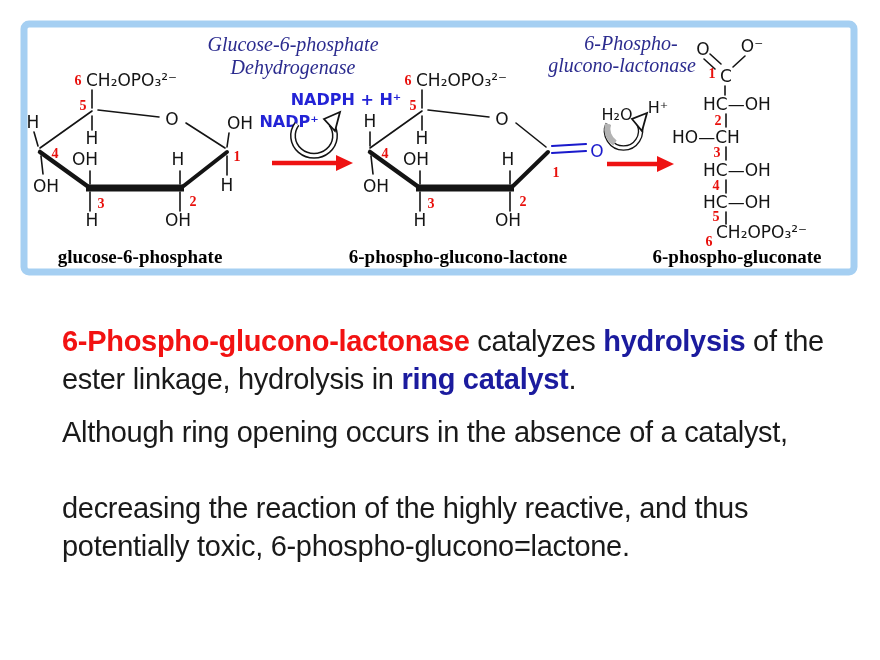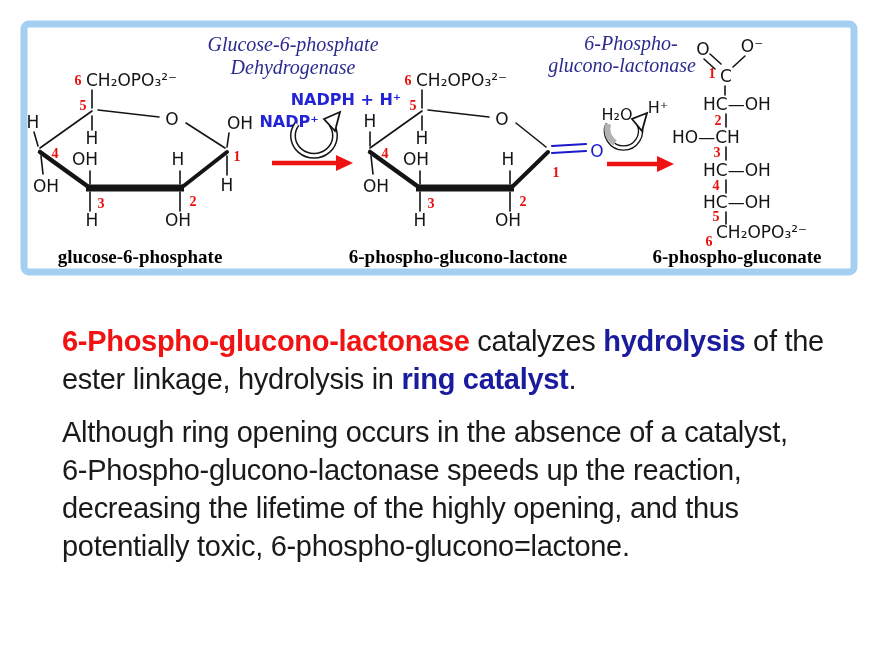--- a/index.html
+++ b/index.html
@@ -195,16 +195,16 @@
 
     <text class="mlab" x="140" y="263" text-anchor="middle">glucose-6-phosphate</text>
     <text class="mlab" x="458" y="263" text-anchor="middle">6-phospho-glucono-lactone</text>
     <text class="mlab" x="737" y="263" text-anchor="middle">6-phospho-gluconate</text>
   </svg>
 
   <div class="text-area">
     <p class="para"><span class="seg-red">6-Phospho-glucono-lactonase</span><span> catalyzes </span><span class="seg-navy">hydrolysis</span><span> of the</span><br><span>ester linkage, hydrolysis in </span><span class="seg-navy">ring catalyst</span><span>.</span></p>
 
 
-    <p class="para"><span>Although ring opening occurs in the absence of a catalyst,</span><br><span>6-Phospho-glucono-lactonase speeds up the reaction,</span><br><span>decreasing the lifetime of the highly opening, and thus</span><br><span>potentially toxic, 6-phospho-glucono=lactone.</span></p>
+    <p class="para"><span>Although ring opening occurs in the absence of a catalyst,</span><br><br><span>decreasing the reaction of the highly reactive, and thus</span><br><span>potentially toxic, 6-phospho-glucono=lactone.</span></p>
   </div>
 
 </div>
 
 </body></html>

